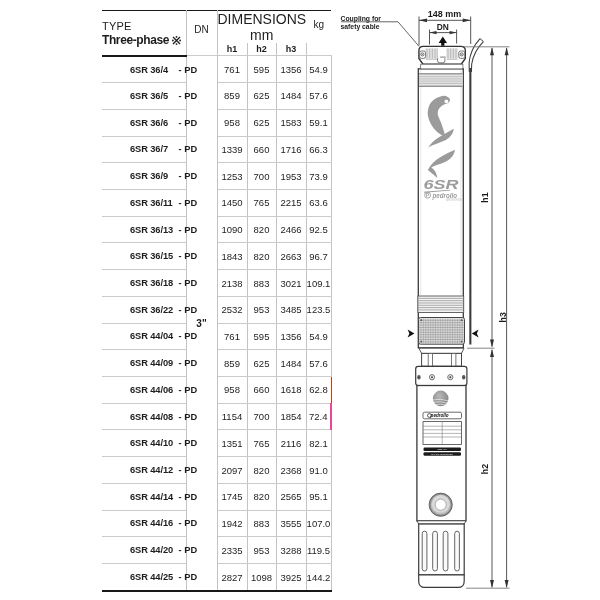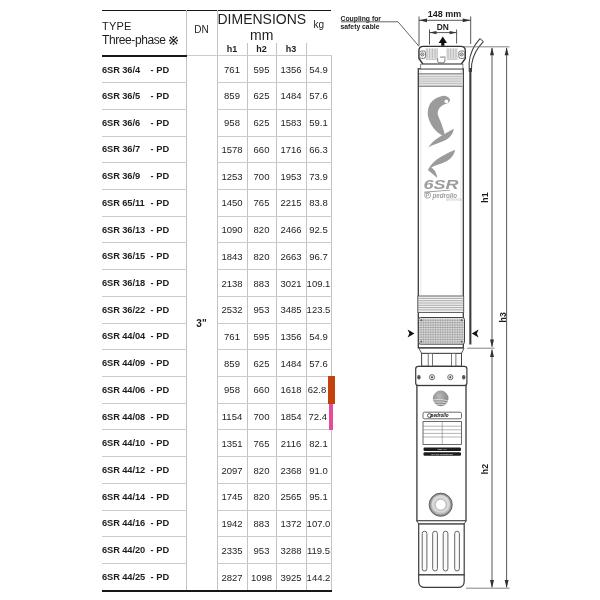--- a/index.html
+++ b/index.html
@@ -8,27 +8,27 @@
   table.dim{position:absolute;left:102px;top:10.4px;width:229px;height:582px;
     border-collapse:collapse;table-layout:fixed;color:#1d1d1d;}
   table.dim td,table.dim th{padding:0;margin:0;vertical-align:middle;}
   .btop{border-top:1.5px solid #181818;}
   .bbot{border-bottom:2px solid #181818;}
   .vr{border-right:1px solid #c3c3c3;}
   .hr{border-bottom:1px solid #cbcbcb;}
   .hdk{border-bottom:2px solid #181818;}
   .typehead{font-size:11px;font-weight:normal;text-align:left;padding-left:2px;padding-top:2px;line-height:1.18;white-space:nowrap;}
   .typehead .l1{font-size:11px;letter-spacing:0.2px;}
-  .typehead .l2{font-size:12px;font-weight:normal;letter-spacing:-0.4px;}
+  .typehead .l2{font-size:12px;font-weight:bold;letter-spacing:-0.4px;}
   .dnh{font-size:10px;font-weight:normal;text-align:center;}
   .dimh{font-size:14px;font-weight:normal;text-align:center;padding-top:2px;}
   .hsub{font-size:9px;font-weight:bold;text-align:center;padding-bottom:1px;}
   .kgh{font-size:10px;font-weight:normal;text-align:center;}
   td.tname{font-size:9.3px;font-weight:bold;text-align:left;padding-left:3.5px;white-space:nowrap;}
-  td.tname .nm{display:inline-block;width:48.5px;letter-spacing:-0.1px;}
+  td.tname .nm{display:inline-block;width:48.5px;letter-spacing:-0.1px;margin-left:28px;}
   td.num{font-size:9.5px;font-weight:normal;text-align:center;}
   td.numh1{padding-left:5px;}
   td.dncell{font-size:10px;font-weight:bold;text-align:center;padding-left:11px;}
   svg.draw{position:absolute;left:0;top:0;}
 </style>
 </head>
 <body>
 <div id="page">
 
 <table class="dim">
@@ -80,40 +80,40 @@
 <tr>
   <td class="tname vr hr"><span class="nm">6SR 36/6</span><span>- PD</span></td>
   <td class="num numh1 vr hr">958</td>
   <td class="num vr hr">625</td>
   <td class="num vr hr">1583</td>
   <td class="num hr" style="border-right:1px solid #c3c3c3">59.1</td>
 </tr>
 
 <tr>
   <td class="tname vr hr"><span class="nm">6SR 36/7</span><span>- PD</span></td>
-  <td class="num numh1 vr hr">1578</td>
+  <td class="num numh1 vr hr">1339</td>
   <td class="num vr hr">660</td>
   <td class="num vr hr">1716</td>
   <td class="num hr" style="border-right:1px solid #c3c3c3">66.3</td>
 </tr>
 
 <tr>
   <td class="tname vr hr"><span class="nm">6SR 36/9</span><span>- PD</span></td>
   <td class="num numh1 vr hr">1253</td>
   <td class="num vr hr">700</td>
   <td class="num vr hr">1953</td>
   <td class="num hr" style="border-right:1px solid #c3c3c3">73.9</td>
 </tr>
 
 <tr>
-  <td class="tname vr hr"><span class="nm">6SR 65/11</span><span>- PD</span></td>
+  <td class="tname vr hr"><span class="nm">6SR 36/11</span><span>- PD</span></td>
   <td class="num numh1 vr hr">1450</td>
   <td class="num vr hr">765</td>
   <td class="num vr hr">2215</td>
-  <td class="num hr" style="border-right:1px solid #c3c3c3">83.8</td>
+  <td class="num hr" style="border-right:1px solid #c3c3c3">63.6</td>
 </tr>
 
 <tr>
   <td class="tname vr hr"><span class="nm">6SR 36/13</span><span>- PD</span></td>
   <td class="num numh1 vr hr">1090</td>
   <td class="num vr hr">820</td>
   <td class="num vr hr">2466</td>
   <td class="num hr" style="border-right:1px solid #c3c3c3">92.5</td>
 </tr>
 
@@ -155,29 +155,29 @@
   <td class="num vr hr">625</td>
   <td class="num vr hr">1484</td>
   <td class="num hr" style="border-right:1px solid #c3c3c3">57.6</td>
 </tr>
 
 <tr>
   <td class="tname vr hr"><span class="nm">6SR 44/06</span><span>- PD</span></td>
   <td class="num numh1 vr hr">958</td>
   <td class="num vr hr">660</td>
   <td class="num vr hr">1618</td>
-  <td class="num hr" style="border-right:7px solid #c2410c">62.8</td>
+  <td class="num hr" style="border-right:1px solid #c2410c">62.8</td>
 </tr>
 
 <tr>
   <td class="tname vr hr"><span class="nm">6SR 44/08</span><span>- PD</span></td>
   <td class="num numh1 vr hr">1154</td>
   <td class="num vr hr">700</td>
   <td class="num vr hr">1854</td>
-  <td class="num hr" style="border-right:4px solid #ec4899">72.4</td>
+  <td class="num hr" style="border-right:2px solid #ec4899">72.4</td>
 </tr>
 
 <tr>
   <td class="tname vr hr"><span class="nm">6SR 44/10</span><span>- PD</span></td>
   <td class="num numh1 vr hr">1351</td>
   <td class="num vr hr">765</td>
   <td class="num vr hr">2116</td>
   <td class="num hr" style="border-right:1px solid #c3c3c3">82.1</td>
 </tr>
 
@@ -194,21 +194,21 @@
   <td class="num numh1 vr hr">1745</td>
   <td class="num vr hr">820</td>
   <td class="num vr hr">2565</td>
   <td class="num hr" style="border-right:1px solid #c3c3c3">95.1</td>
 </tr>
 
 <tr>
   <td class="tname vr hr"><span class="nm">6SR 44/16</span><span>- PD</span></td>
   <td class="num numh1 vr hr">1942</td>
   <td class="num vr hr">883</td>
-  <td class="num vr hr">1372</td>
+  <td class="num vr hr">3555</td>
   <td class="num hr" style="border-right:1px solid #c3c3c3">107.0</td>
 </tr>
 
 <tr>
   <td class="tname vr hr"><span class="nm">6SR 44/20</span><span>- PD</span></td>
   <td class="num numh1 vr hr">2335</td>
   <td class="num vr hr">953</td>
   <td class="num vr hr">3288</td>
   <td class="num hr" style="border-right:1px solid #c3c3c3">119.5</td>
 </tr>

